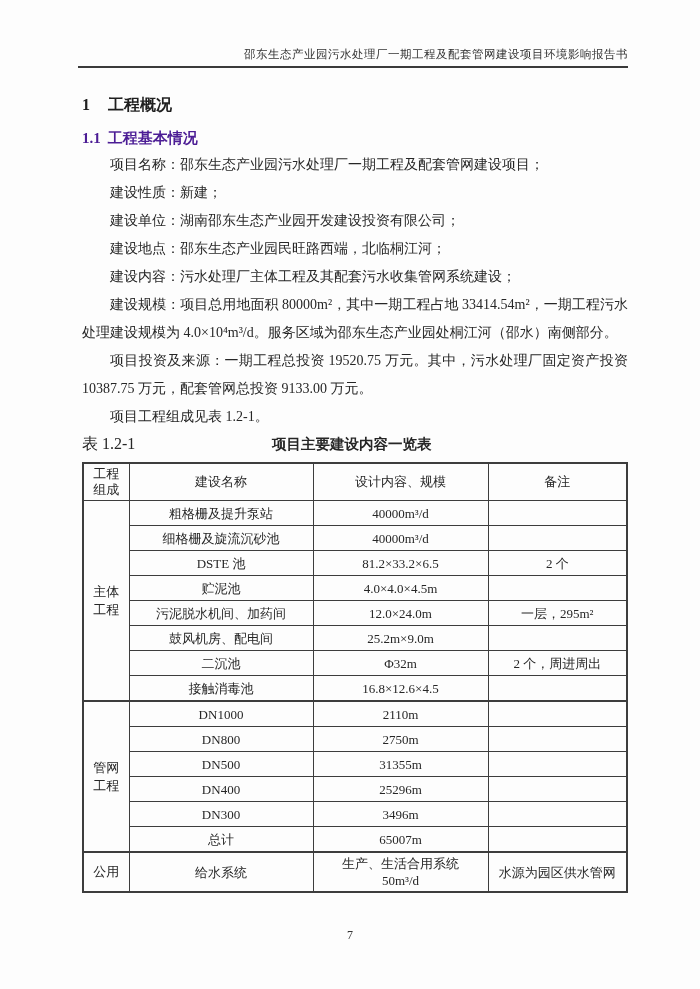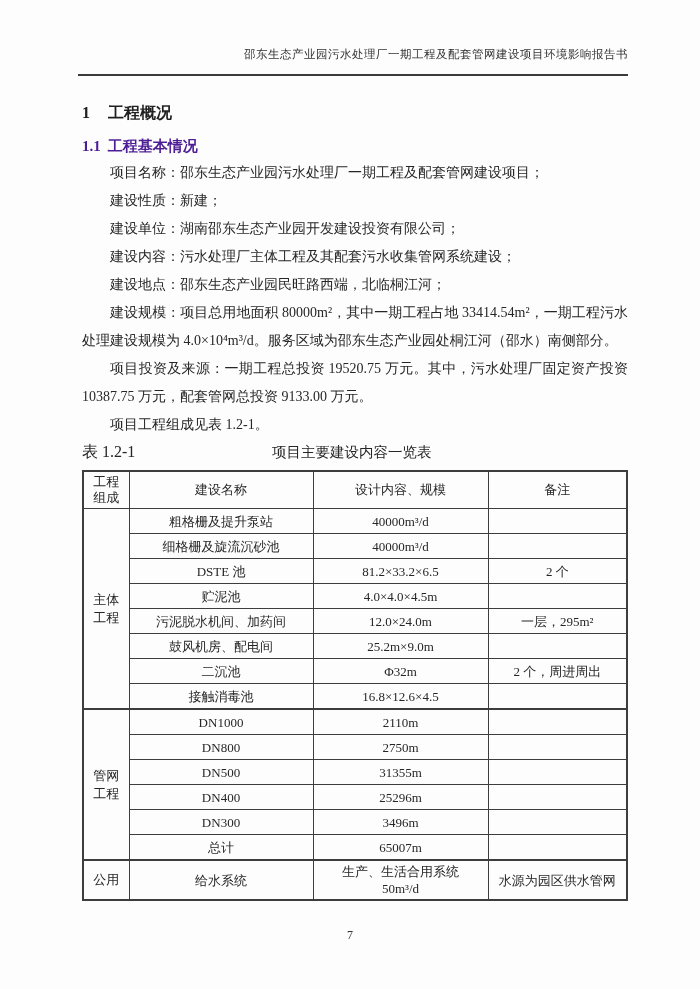--- a/index.html
+++ b/index.html
@@ -9,21 +9,21 @@
     height: 989px;
     background: #fdfdfd;
     color: #262626;
     font-family: "Liberation Serif", "DejaVu Serif", serif;
     box-sizing: border-box;
     overflow: hidden;
   }
   .doc-header {
     margin: 0 72px 0 78px;
     padding-top: 47px;
-    padding-bottom: 12px;
+    padding-bottom: 4px;
     border-bottom: 2px solid #3a3a3a;
     text-align: right;
     font-size: 11.5px;
     letter-spacing: 0.5px;
     color: #333;
   }
   .content { margin: 0 72px 0 82px; }
   .h-main {
     font-size: 16px;
     font-weight: bold;
@@ -48,21 +48,21 @@
   }
   .table-caption {
     display: flex;
     align-items: baseline;
     margin: 3px 0 7px 0;
   }
   .caption-label { font-size: 16px; }
   .caption-title {
     flex: 1;
     text-align: center;
-    font-weight: normal;
+    font-weight: bold;
     font-size: 14.5px;
     
     margin-right: 60px;
   }
   table.comp {
     width: 100%;
     border-collapse: collapse;
     table-layout: fixed;
     border: 2px solid #3d3d3d;
     font-size: 13px;
@@ -108,22 +108,22 @@
 
   <div class="content">
 
     <h1 class="h-main"><span class="hnum">1</span><span>工程概况</span></h1>
 
     <h2 class="h-sub"><span class="hnum">1.1</span><span>工程基本情况</span></h2>
 
     <p class="body">项目名称：邵东生态产业园污水处理厂一期工程及配套管网建设项目；</p>
     <p class="body">建设性质：新建；</p>
     <p class="body">建设单位：湖南邵东生态产业园开发建设投资有限公司；</p>
+    <p class="body">建设地点：邵东生态产业园民旺路西端，北临桐江河；</p>
     <p class="body">建设内容：污水处理厂主体工程及其配套污水收集管网系统建设；</p>
-    <p class="body">建设地点：邵东生态产业园民旺路西端，北临桐江河；</p>
     <p class="body">建设规模：项目总用地面积 80000m²，其中一期工程占地 33414.54m²，一期工程污水处理建设规模为 4.0×10⁴m³/d。服务区域为邵东生态产业园处桐江河（邵水）南侧部分。</p>
     <p class="body">项目投资及来源：一期工程总投资 19520.75 万元。其中，污水处理厂固定资产投资 10387.75 万元，配套管网总投资 9133.00 万元。</p>
 
 
     <p class="body">项目工程组成见表 1.2-1。</p>
 
     <div class="table-caption">
       <span class="caption-label">表 1.2-1</span>
       <span class="caption-title">项目主要建设内容一览表</span>
     </div>

